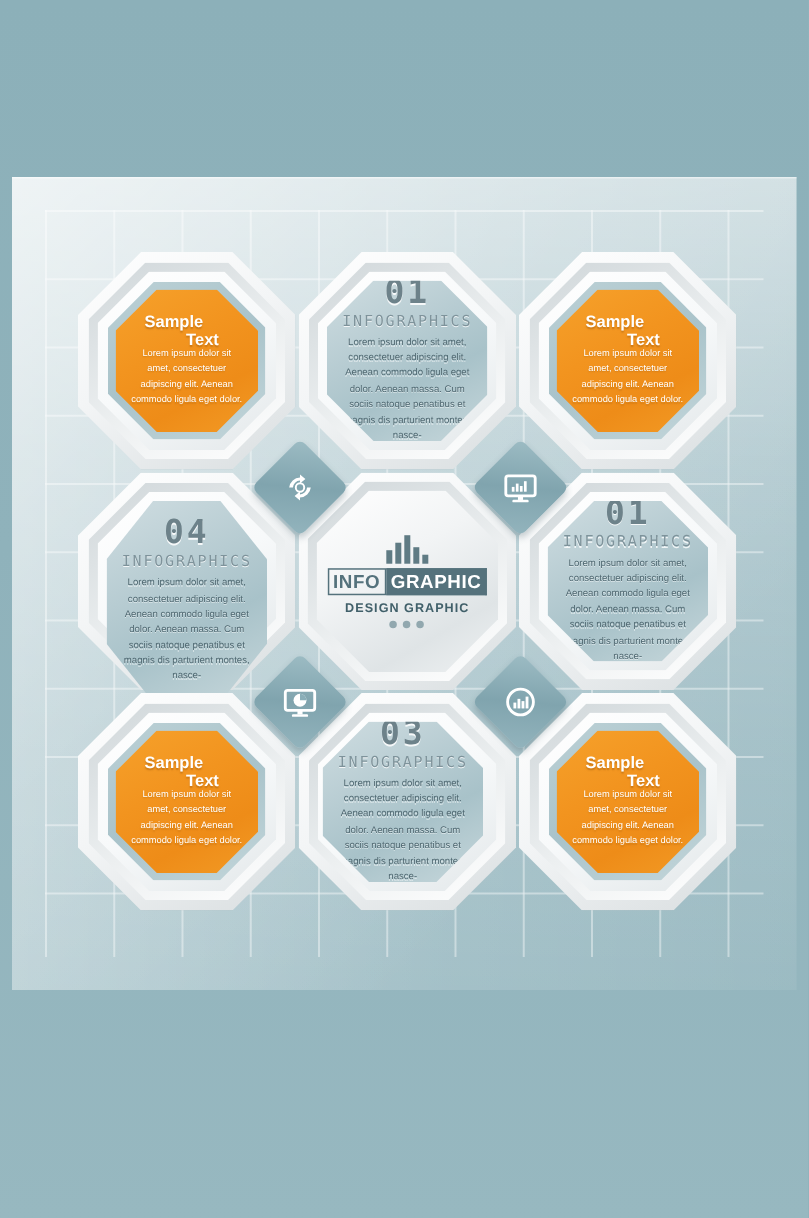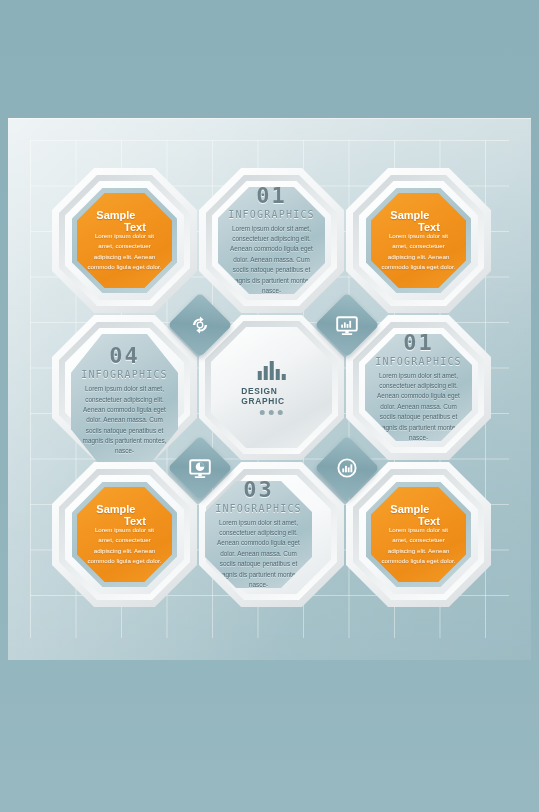--- a/index.html
+++ b/index.html
@@ -233,20 +233,24 @@
     <div class="oct ring2" style="left:6px;top:6px;width:133px;height:133px;"></div>
     <div class="oct body-silver" style="left:12px;top:12px;width:121px;height:121px;">
       <div class="badge">
         <div class="bars">
           <span style="height:9px;"></span>
             <span style="height:14px;"></span>
             <span style="height:19px;"></span>
             <span style="height:11px;"></span>
             <span style="height:6px;"></span>
         </div>
+        <div class="igrow">
+          <div class="ig-info">INFO</div>
+          <div class="ig-graphic">GRAPHIC</div>
+        </div>
         <div class="ig-sub">DESIGN GRAPHIC</div>
         <div class="dots">
             <i></i>
             <i></i>
             <i></i>
           </div>
       </div>
     </div>
   </div>
 
@@ -276,21 +280,21 @@
         </div>
         <div class="o-body">Lorem ipsum dolor sit amet, consectetuer adipiscing elit. Aenean commodo ligula eget dolor.</div>
       </div>
     </div>
   </div>
 
   <div class="cell" style="left:199px;top:462px;width:145px;height:145px;">
     <div class="oct ring1 ringShadow" style="left:0;top:0;width:145px;height:145px;"></div>
     <div class="oct ring2" style="left:7px;top:7px;width:131px;height:131px;"></div>
     <div class="oct ring3" style="left:13px;top:13px;width:119px;height:119px;"></div>
-    <div class="oct body-teal" style="left:6px;top:19px;width:107px;height:107px;">
+    <div class="oct body-teal" style="left:16px;top:19px;width:107px;height:107px;">
       <div class="content">
         <div class="num">03</div>
         <div class="sublabel">INFOGRAPHICS</div>
         <div class="bodytext">Lorem ipsum dolor sit amet, consectetuer adipiscing elit. Aenean commodo ligula eget dolor. Aenean massa. Cum sociis natoque penatibus et magnis dis parturient montes, nasce-</div>
       </div>
     </div>
   </div>
 
   <div class="cell" style="left:346px;top:462px;width:145px;height:145px;">
     <div class="oct ring1 ringShadow" style="left:0;top:0;width:145px;height:145px;"></div>

